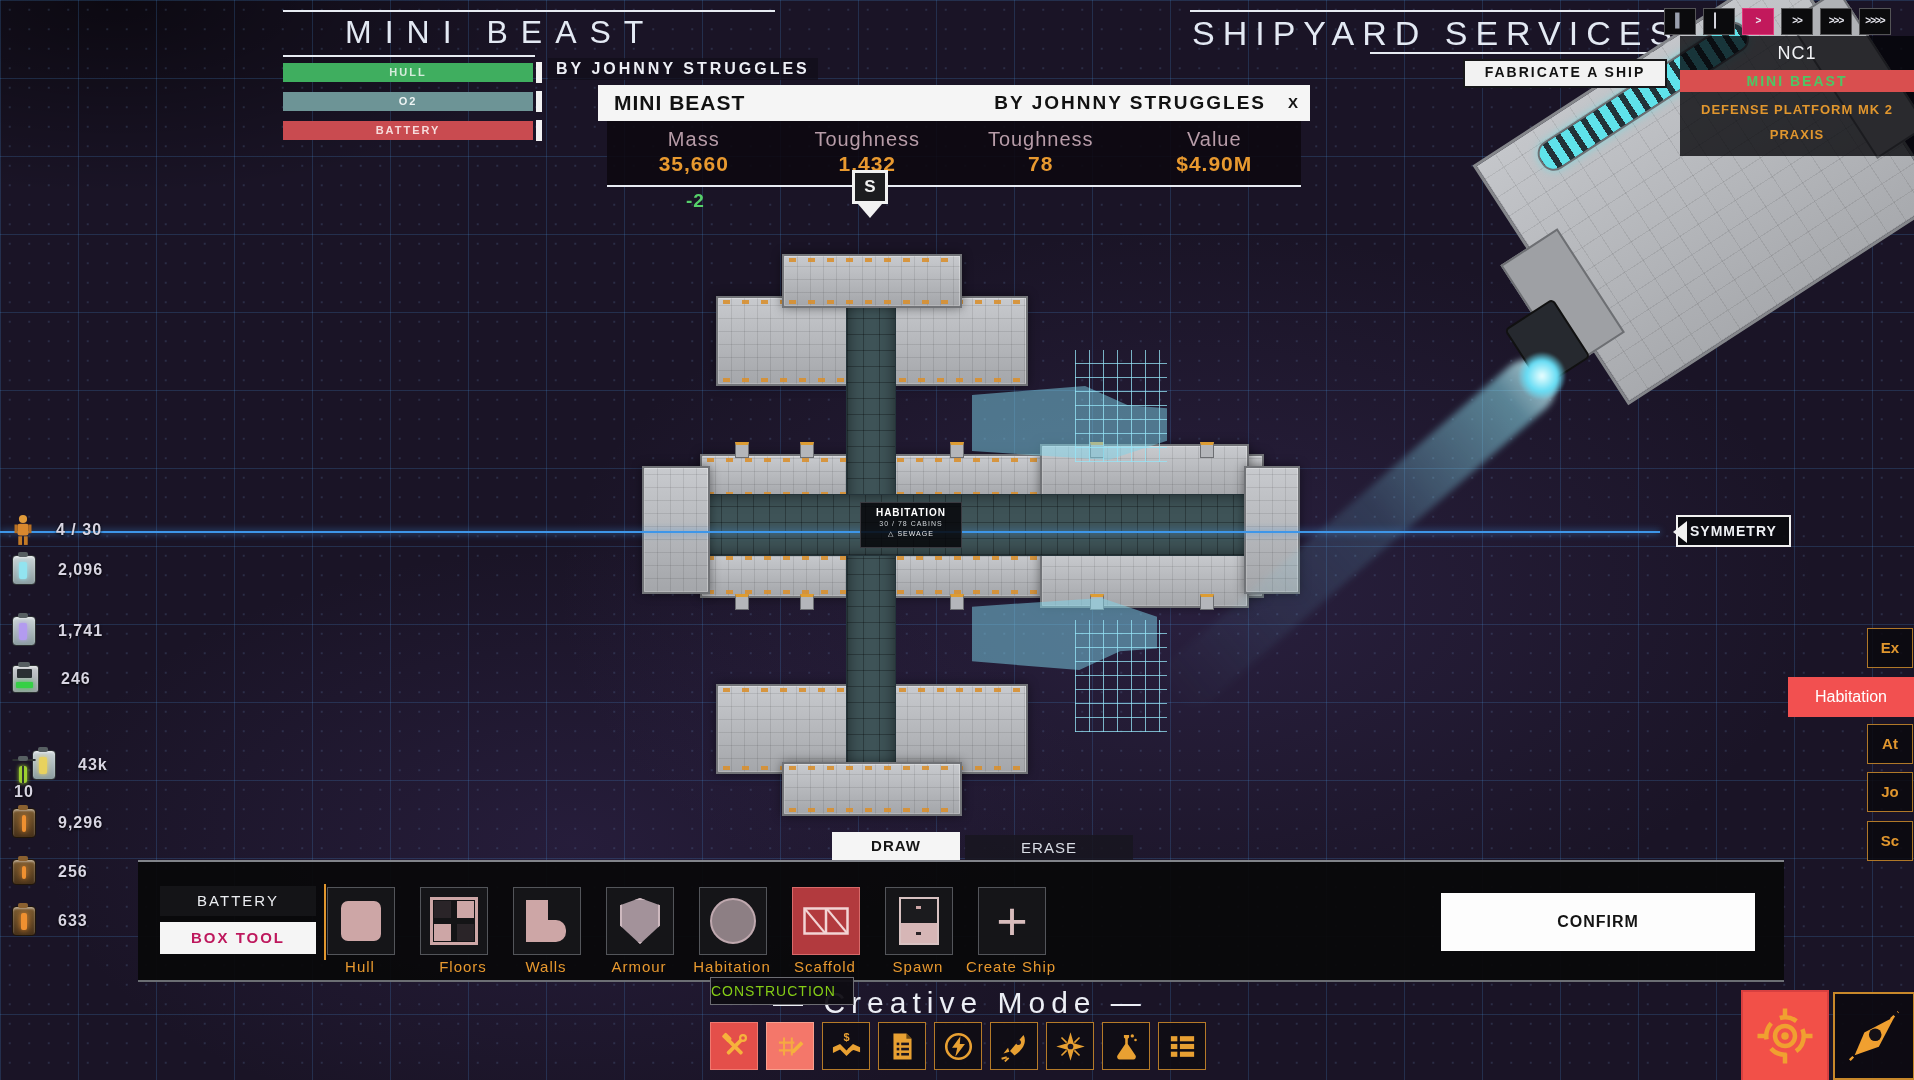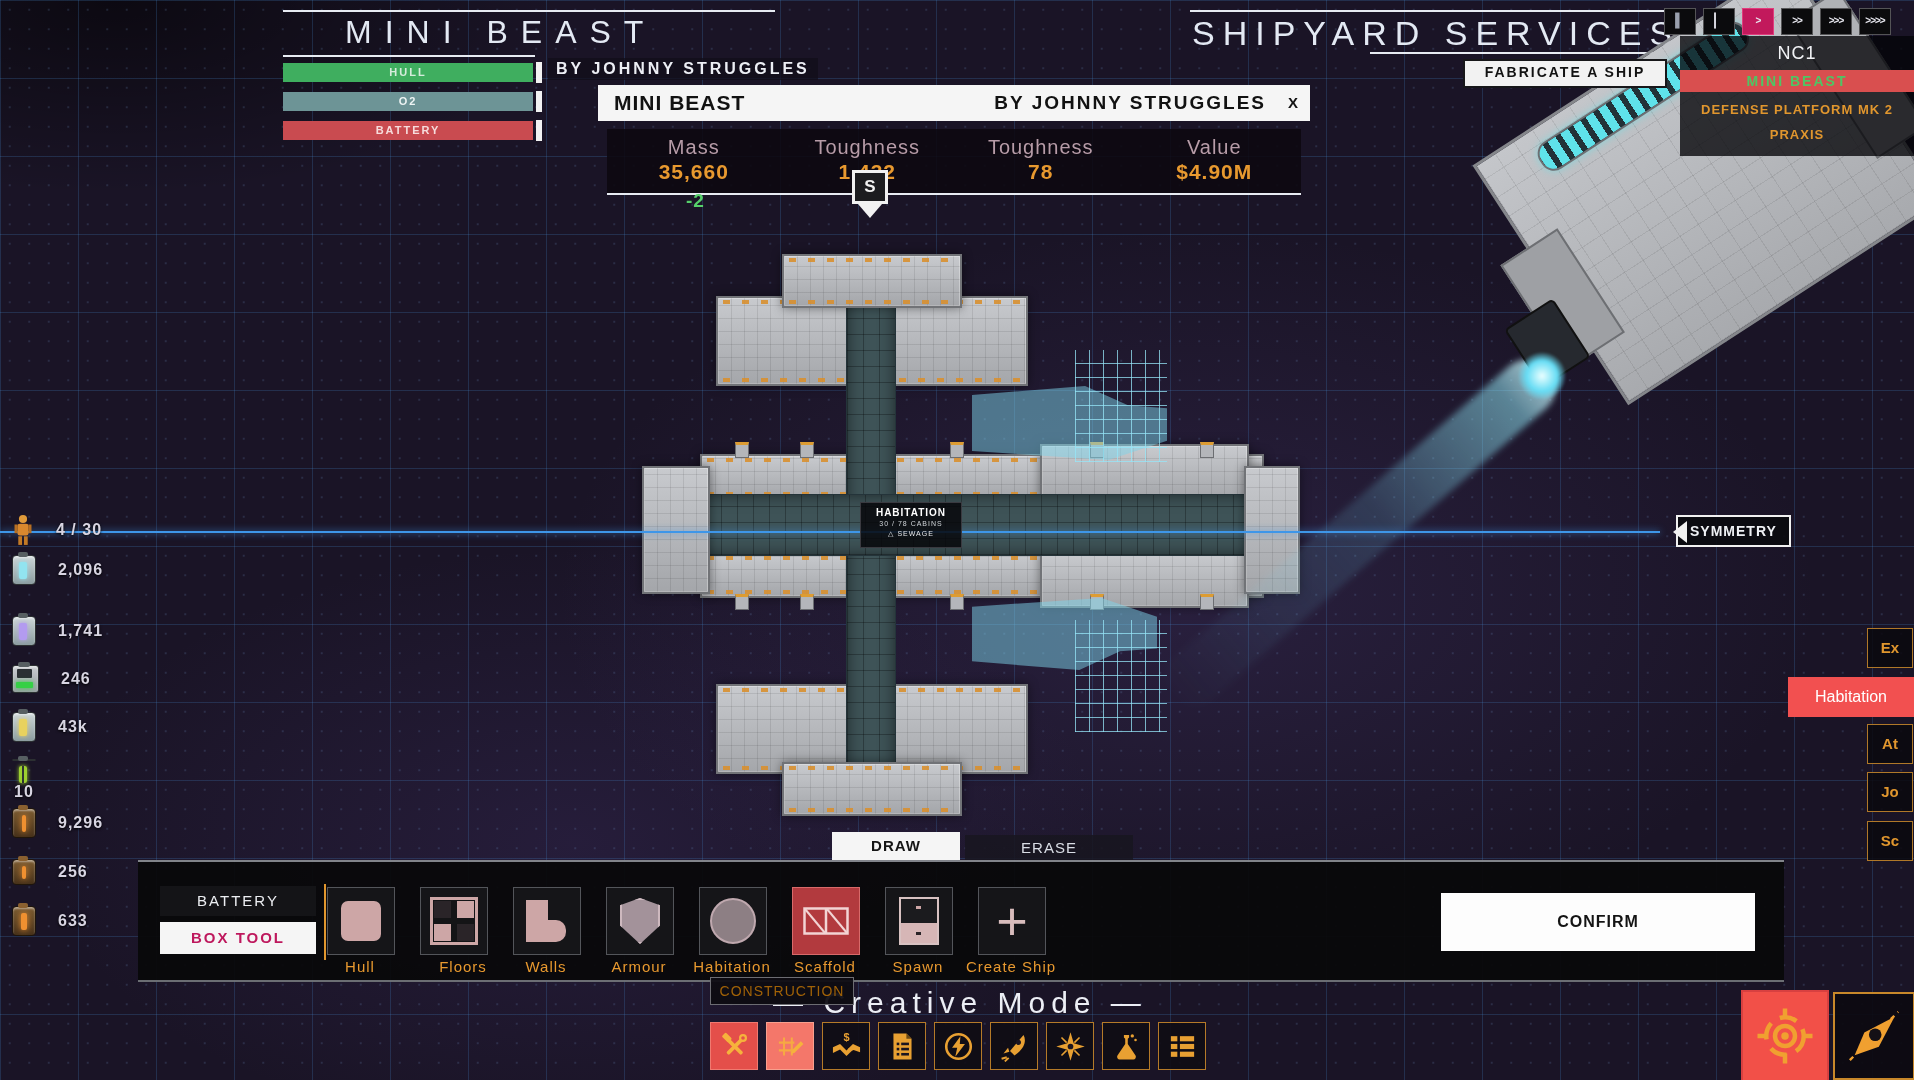--- a/index.html
+++ b/index.html
@@ -64,21 +64,21 @@
   .title{color:#e3e9f3;font-weight:400;white-space:nowrap;}
   .author{color:#eceef4;background:rgba(18,14,26,.75);padding:2px 8px;font-size:16px;letter-spacing:3px;font-weight:bold;}
   .bar{position:relative;width:250px;height:19px;margin-bottom:10px;text-align:center;font-size:11px;font-weight:bold;letter-spacing:2px;line-height:19px;}
   .bar::after{content:"";position:absolute;right:-9px;top:-1px;width:6px;height:21px;background:#f2f2f2;}
   
   .ipanel{left:598px;top:85px;width:712px;z-index:6;}
   .ipanel .head{position:relative;height:36px;background:#f5f5f5;color:#121212;line-height:36px;}
   .ipanel .head .nm{margin-left:16px;font-size:21px;font-weight:bold;letter-spacing:1px;}
   .ipanel .head .by{position:absolute;right:44px;font-size:19px;font-weight:bold;letter-spacing:2px;}
   .ipanel .head .x{position:absolute;right:12px;top:0;font-size:15px;font-weight:bold;cursor:default;}
-  .ipanel .body{margin:8px 9px;height:64px;background:rgba(12,8,16,.88);display:flex;border-bottom:2px solid #e7ebf2;}
+  .ipanel .body{margin:0 9px;height:64px;background:rgba(12,8,16,.88);display:flex;border-bottom:2px solid #e7ebf2;}
   .ipanel .col{flex:1;text-align:center;padding-top:7px;}
   .ipanel .col .lb{color:#b79ca8;font-size:20px;letter-spacing:1px;}
   .ipanel .col .vl{color:#e8992f;font-size:21px;font-weight:bold;letter-spacing:1px;margin-top:1px;}
   .smark{left:852px;top:170px;width:36px;z-index:7;text-align:center;}
   .smark .bx{width:30px;height:28px;margin:0 auto;background:#1c1c1f;border:3px solid #f1f1f1;color:#f1f1f1;
     font-size:17px;font-weight:bold;line-height:28px;}
   .smark .pt{width:0;height:0;margin:0 auto;border:12px solid transparent;border-top:14px solid #f1f1f1;border-bottom:0;}
   .delta{left:686px;top:190px;color:#56d06a;font-size:19px;font-weight:bold;letter-spacing:1px;z-index:6;}
   
   .fab-btn{left:1463px;top:59px;width:200px;height:25px;background:#f2f2f2;border:2px solid #17171a;
@@ -143,21 +143,21 @@
   .ic-wall span{position:absolute;background:#cda6a6;}
   .ic-wall .w1{left:0;top:0;width:22px;height:42px;} .ic-wall .w2{left:22px;top:20px;width:18px;height:22px;border-radius:0 10px 10px 0;}
   .ic-spawn{position:relative;width:36px;height:44px;border:2px solid #d8c2c2;background:#1b1b1e;}
   .ic-spawn .d1{position:absolute;left:15px;top:7px;width:5px;height:3px;background:#cda6a6;}
   .ic-spawn .bot{position:absolute;left:0;bottom:0;width:36px;height:20px;background:#d6b6b6;}
   .ic-spawn .d2{position:absolute;left:15px;bottom:8px;width:5px;height:3px;background:#2a2428;}
   .ic-plus{color:#d8bcbc;font-size:54px;font-weight:300;line-height:40px;}
   .confirm{position:absolute;left:1303px;top:31px;width:314px;height:58px;background:#fdfdfd;color:#141414;
     font-size:16px;font-weight:bold;letter-spacing:1px;text-align:center;line-height:58px;}
   .construction{left:710px;top:977px;width:142px;height:26px;background:rgba(14,12,18,.94);border:1px solid #6c6c72;
-    color:#a16207;font-size:14px;letter-spacing:1px;text-align:center;line-height:26px;z-index:7;}
+    color:#84cc16;font-size:14px;letter-spacing:1px;line-height:26px;z-index:7;}
   .creative{left:700px;top:986px;width:520px;text-align:center;color:#eceef5;font-size:30px;font-weight:300;
     letter-spacing:6px;z-index:6;white-space:nowrap;}
   
   .fmenu-btn{position:absolute;top:1022px;width:46px;height:46px;display:flex;align-items:center;justify-content:center;
     background:rgba(16,12,20,.9);border:1px solid #b57a28;z-index:7;}
   .fmenu-btn.red1{background:#e44f4a;border-color:#f07a70;}
   .fmenu-btn.red2{background:#f4776a;border-color:#f8a08e;}
   .fmenu-btn svg{width:31px;height:31px;}
   .corner-btn{position:absolute;display:flex;align-items:center;justify-content:center;z-index:7;}
   .cb-target{left:1741px;top:990px;width:84px;height:88px;background:#f25048;border:2px solid #d84040;}
@@ -306,21 +306,21 @@
       </span>
     <span class="res-val">1,741</span>
   </div>
   <div class="res-row" style="top:663px;">
     <span class="ri ri-batt">
         <span class="scr"></span>
         <span class="stripe"></span>
       </span>
     <span class="res-val">246</span>
   </div>
-  <div class="res-row" style="top:711px;">
+  <div class="res-row" style="top:749px;margin-left:20px;">
     <span class="ri">
         <span class="stripe st-gold"></span>
       </span>
     <span class="res-val">43k</span>
   </div>
   <div class="res-row" style="top:759px;flex-direction:column;">
     <span class="ri">
         <span class="stripe st-bio"></span>
       </span>
     <span class="res-val">10</span>

